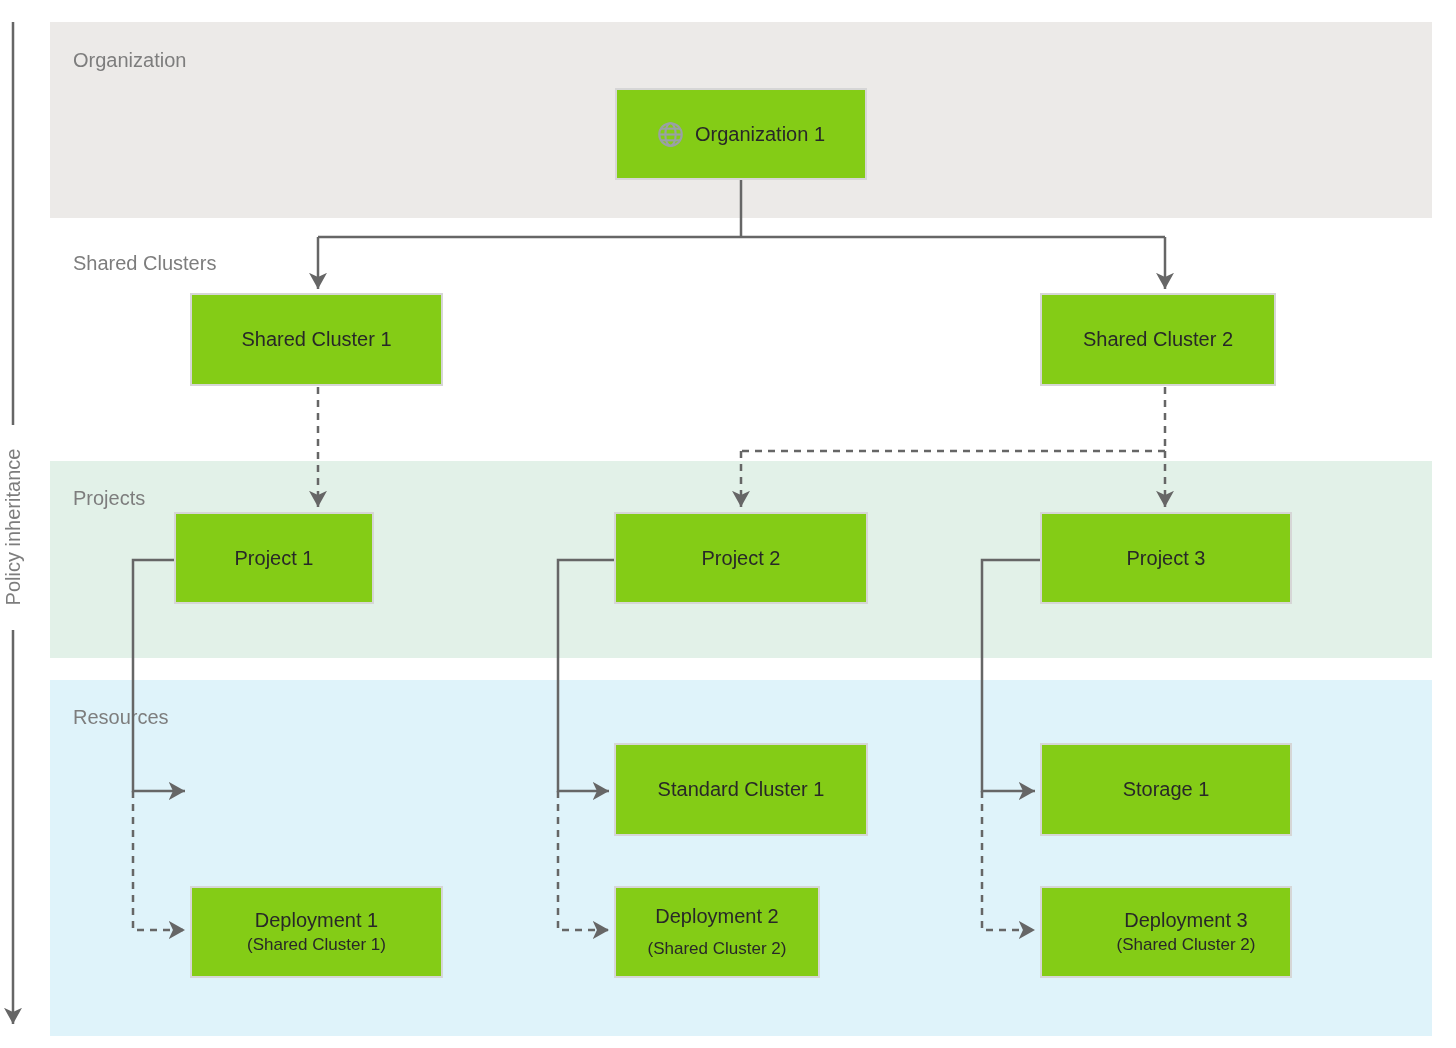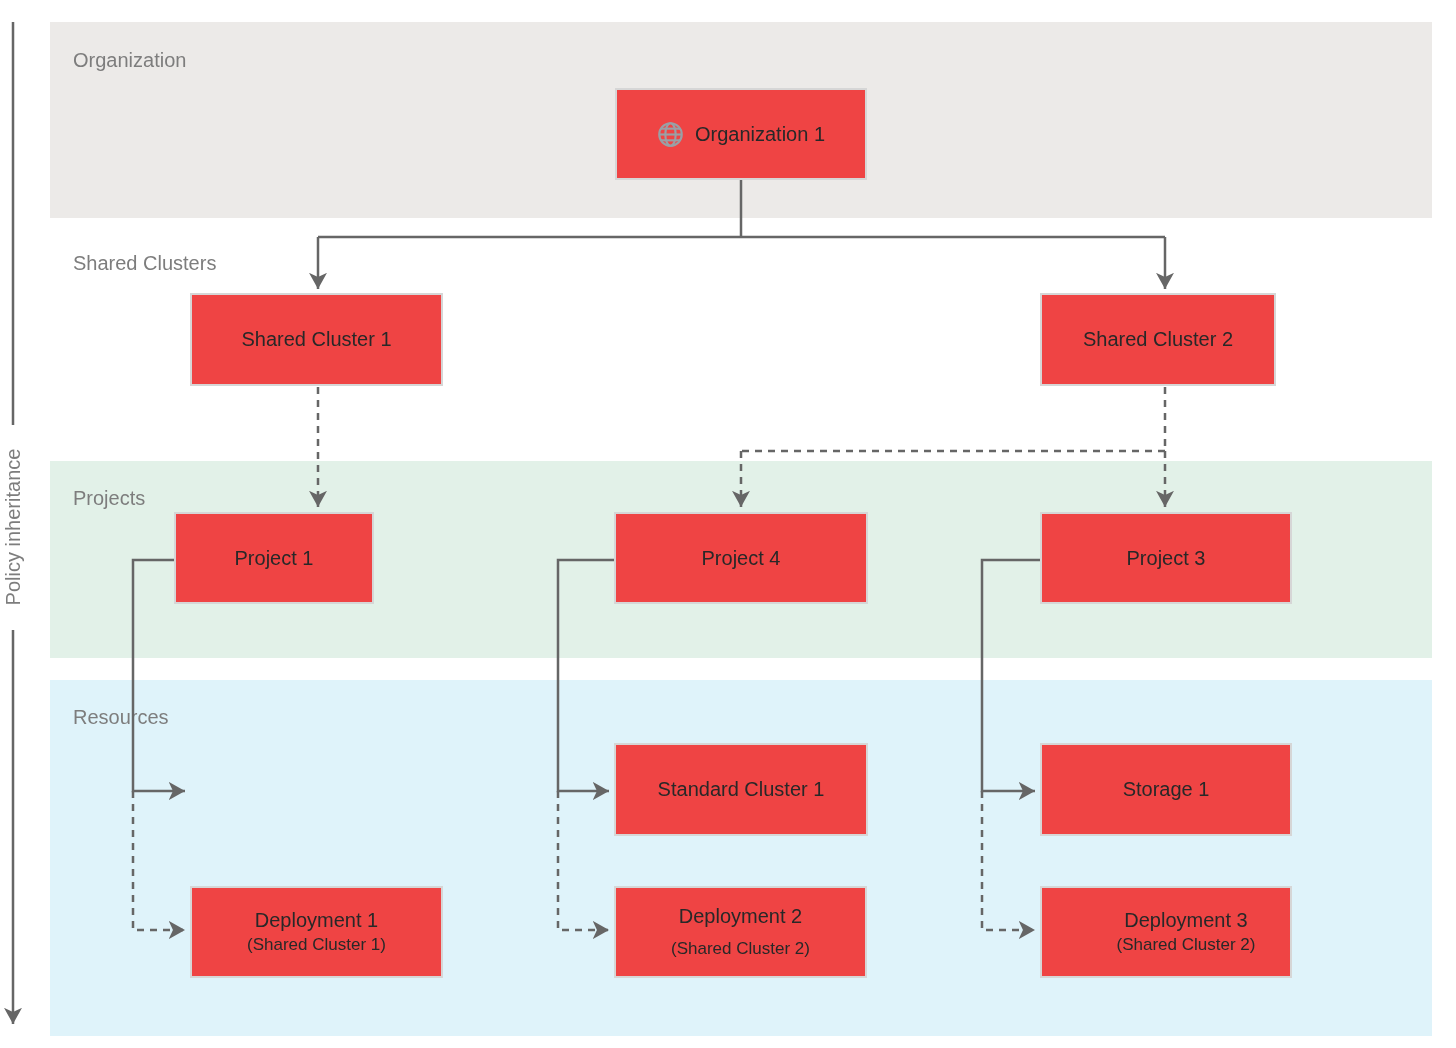--- a/index.html
+++ b/index.html
@@ -10,21 +10,21 @@
   .band{position:absolute;left:50px;width:1382px;z-index:1;}
   .band-org{top:22px;height:196px;background:var(--c-band-organization,#ECEAE8);}
   .band-projects{top:461px;height:197px;background:var(--c-band-projects,#E2F1E8);}
   .band-resources{top:680px;height:356px;background:var(--c-band-resources,#DFF3FA);}
   .band-label{
     position:absolute;left:73px;z-index:2;font-size:20px;line-height:20px;
     color:var(--c-band-label,#7D7D7D);white-space:nowrap;
   }
   .wires{position:absolute;left:0;top:0;z-index:2;}
   .node{
-    position:absolute;z-index:3;background:#ef4444;
+    position:absolute;z-index:3;background:#84cc16;
     border:2px solid var(--c-node-border,#D6D6D6);box-sizing:border-box;
     display:flex;align-items:center;justify-content:center;flex-direction:column;
     font-size:20px;color:var(--c-node-text,#282828);text-align:center;
   }
   .node-row{display:flex;align-items:center;justify-content:center;gap:11px;}
   .node-sublabel{font-size:17px;margin-top:3px;}
   .globe{width:27px;height:27px;display:block;}
   .axis-label{
     position:absolute;left:-87px;top:517px;width:200px;height:20px;z-index:2;
     transform:rotate(-90deg);transform-origin:center center;
@@ -99,38 +99,38 @@
     <span>Shared Cluster 1</span>
   </div>
   <div class="node" style="left:1040px;top:293px;width:236px;height:93px;">
     <span>Shared Cluster 2</span>
   </div>
 
   <div class="node" style="left:174px;top:512px;width:200px;height:92px;">
     <span>Project 1</span>
   </div>
   <div class="node" style="left:614px;top:512px;width:254px;height:92px;">
-    <span>Project 4</span>
+    <span>Project 2</span>
   </div>
   <div class="node" style="left:1040px;top:512px;width:252px;height:92px;">
     <span>Project 3</span>
   </div>
 
   <div class="node" style="left:614px;top:743px;width:254px;height:93px;">
     <span>Standard Cluster 1</span>
   </div>
   <div class="node" style="left:1040px;top:743px;width:252px;height:93px;">
     <span>Storage 1</span>
   </div>
 
   <div class="node" style="left:190px;top:886px;width:253px;height:92px;">
     <span>Deployment 1</span>
     <span class="node-sublabel">(Shared Cluster 1)</span>
   </div>
-  <div class="node" style="left:614px;top:886px;width:253px;height:92px;gap:8px;">
+  <div class="node" style="left:614px;top:886px;width:206px;height:92px;gap:8px;">
     <span>Deployment 2</span>
     <span class="node-sublabel">(Shared Cluster 2)</span>
   </div>
   <div class="node" style="left:1040px;top:886px;width:252px;height:92px;padding-left:40px;">
     <span>Deployment 3</span>
     <span class="node-sublabel">(Shared Cluster 2)</span>
   </div>
 
 </div>
 

